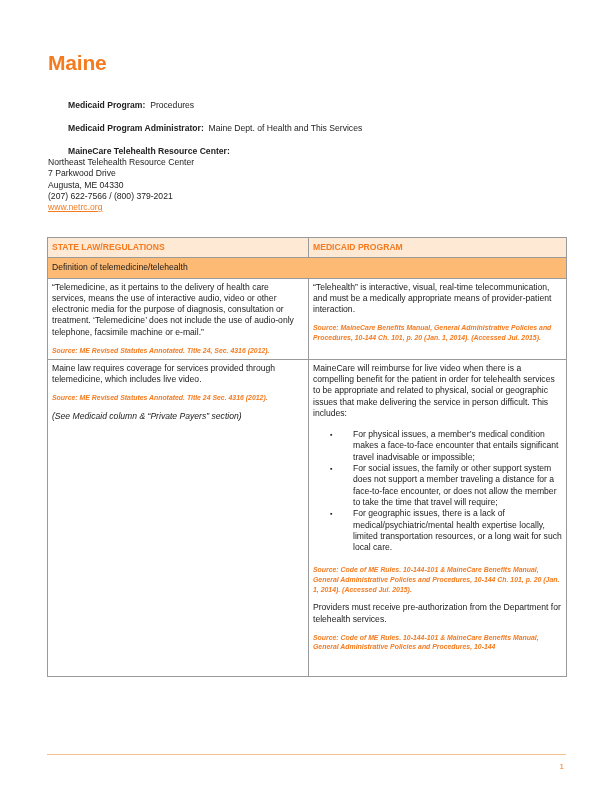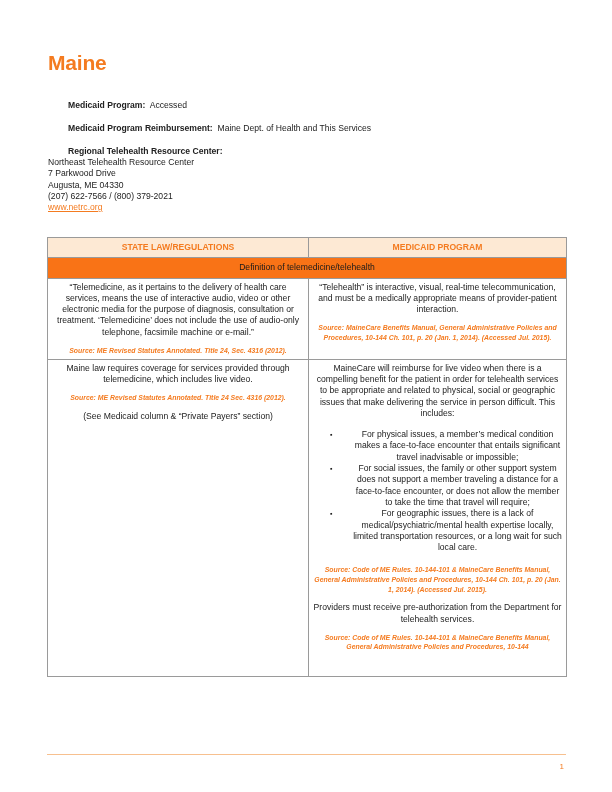--- a/index.html
+++ b/index.html
@@ -15,34 +15,34 @@
     .info { position: absolute; left: 48px; font-size: 8.6px; line-height: 11.2px; color: #222; }
     .info b { font-weight: bold; padding-left: 20px; }
     .link { color: #f47b20; text-decoration: underline; text-align: right; }
     table.main {
       position: absolute; left: 47px; top: 237px; width: 519px;
       border-collapse: collapse; table-layout: fixed;
       font-size: 8.6px; line-height: 11.3px;
     }
     table.main td, table.main th {
       border: 1px solid #9a9a9a; vertical-align: top; padding: 3px 4px 3px 4px;
-      text-align: center;
+      text-align: left;
     }
     table.main th {
       background: #fde9d4; color: #f47b20; font-weight: bold; font-size: 8.6px;
       padding: 4px 4px 4px 4px; height: 11px;
     }
     table.main tr.section td {
-      background: #f97316; font-weight: normal; color: #1a1a1a; padding: 4px 4px; height: 11px;
+      background: #fdba74; font-weight: normal; color: #1a1a1a; padding: 4px 4px; height: 11px;
     }
     .src {
       color: #f47b20; font-style: italic; font-weight: bold; font-size: 6.9px; line-height: 9.6px;
       margin-top: 8px;
     }
-    .note { margin-top: 8px; }
+    .note { font-style: italic; margin-top: 8px; }
     ul.bullets { margin: 10px 0 0 0; padding-left: 40px; list-style: none; }
     ul.bullets li { position: relative; margin: 0; }
     ul.bullets li::before {
       content: "\25AA"; position: absolute; left: -23px; top: 0; font-size: 7px;
     }
     p.para { margin: 8px 0 0 0; }
     .footer-line {
       position: absolute; left: 47px; top: 754px; width: 519px; height: 0;
       border-top: 1px solid #f7c08f;
     }
@@ -50,30 +50,30 @@
       position: absolute; right: 48px; top: 762px; font-size: 8px; color: #f47b20;
     }
   </style>
 </head>
 <body>
 
 <div class="title">Maine</div>
 
 <div class="info" style="top:100px;">
   <b>Medicaid Program:</b>&nbsp;
-  <span>Accessed</span>
+  <span>Procedures</span>
 </div>
 
 <div class="info" style="top:123px;">
-  <b>Medicaid Program Reimbursement:</b>&nbsp;
+  <b>Medicaid Program Administrator:</b>&nbsp;
   <span>Maine Dept. of Health and This Services</span>
 </div>
 
 <div class="info" style="top:146px;">
-  <b>Regional Telehealth Resource Center:</b><br>
+  <b>MaineCare Telehealth Resource Center:</b><br>
   <span>Northeast Telehealth Resource Center</span><br>
   <span>7 Parkwood Drive</span><br>
   <span>Augusta, ME 04330</span><br>
   <span>(207) 622-7566 / (800) 379-2021</span><br>
   <span class="link">www.netrc.org</span>
 </div>
 
 <table class="main">
   <colgroup>
       <col style="width:261px">

